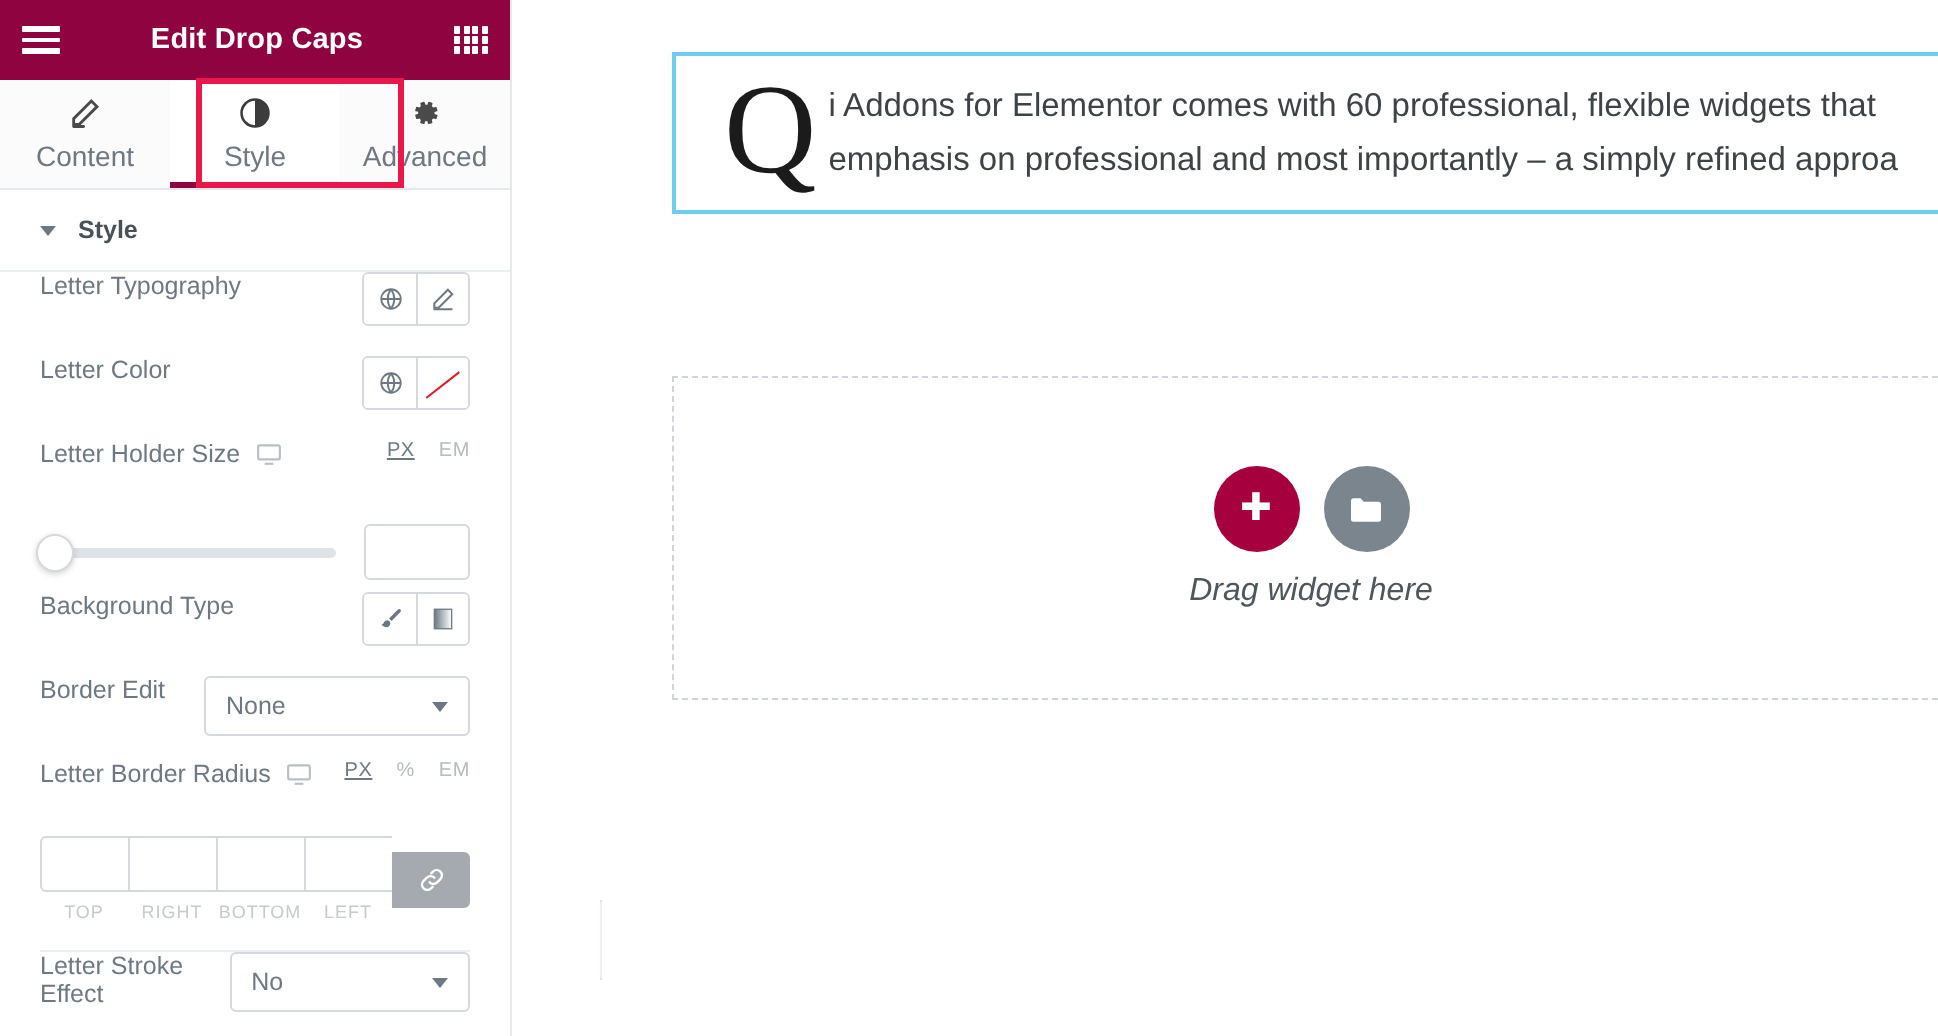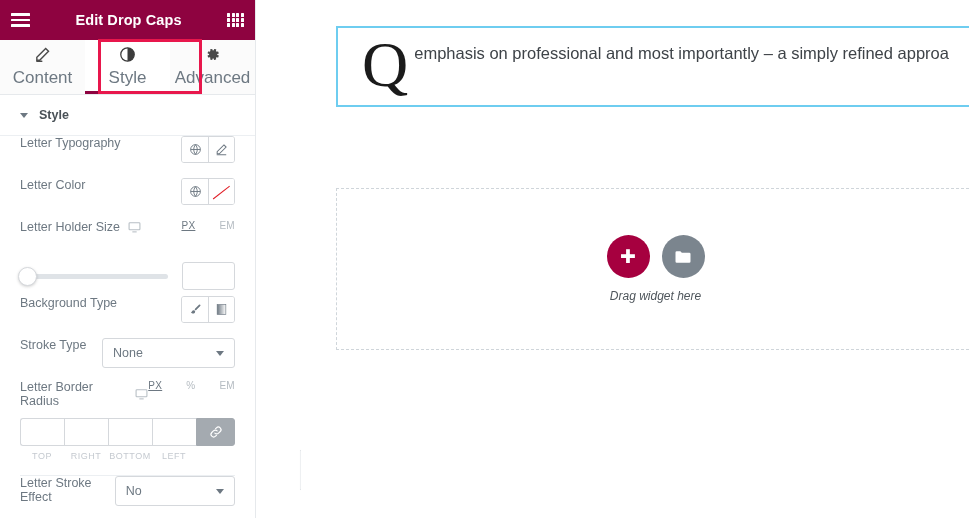--- a/index.html
+++ b/index.html
@@ -41,21 +41,21 @@
   
   .tabs {
     display: flex; height: 55px; background: #fbfbfb;
     border-bottom: 1px solid #e6e9ec; position: relative;
   }
   .tab {
     flex: 1; display: flex; flex-direction: column;
     align-items: center; justify-content: center; gap: 5px;
     cursor: pointer; position: relative; background: #fbfbfb;
   }
-  .tab .tab-label { font-size: 17px; color: #6d7882; }
+  .tab .tab-label { font-size: 14px; color: #6d7882; }
   .tab.active { background: #ffffff; }
   .tab.active::after {
     content: ""; position: absolute; left: 0; right: 0; bottom: 0;
     height: 3px; background: #8e0340;
   }
   .tab-highlight {
     position: absolute; left: 98px; top: -1px; width: 104px; height: 55px;
     border: 3px solid #e8174c; pointer-events: none; z-index: 5;
   }
   .tab-ico { width: 17px; height: 17px; display: block; color: #4a4a4a; }
@@ -92,21 +92,21 @@
 
   .swatch {
     width: 26px; height: 25px; background: #ffffff; position: relative; cursor: pointer;
   }
   .swatch::after {
     content: ""; position: absolute; left: 2px; right: 2px; top: 50%;
     height: 1.4px; background: #e01b24;
     transform: rotate(-38deg); transform-origin: center;
   }
 
-  .units { display: flex; align-items: center; gap: 24px; }
+  .units { display: flex; align-items: center; gap: 12px; }
   .unit { font-size: 10px; color: #b4bbc1; letter-spacing: .3px; cursor: pointer; }
   .unit.active { color: #6d7882; text-decoration: underline; }
 
   .slider-row { display: flex; align-items: center; gap: 14px; padding-bottom: 6px; }
   .slider { position: relative; flex: 1; height: 20px; display: flex; align-items: center; }
   .slider .track { width: 100%; height: 5px; background: #dfe3e7; border-radius: 3px; }
   .slider .thumb {
     position: absolute; left: -2px; width: 19px; height: 19px; border-radius: 50%;
     background: #ffffff; border: 1px solid #d5d8dc;
     box-shadow: 0 1px 3px rgba(0,0,0,.18); cursor: pointer;
@@ -120,21 +120,21 @@
   .select {
     width: 133px; height: 30px; border: 1px solid #d5d8dc; border-radius: 3px;
     background: #fff; display: flex; align-items: center; justify-content: space-between;
     padding: 0 10px; font-size: 12.5px; color: #6d7882; cursor: pointer;
   }
   .select .sel-caret {
     width: 0; height: 0; border-left: 4.5px solid transparent;
     border-right: 4.5px solid transparent; border-top: 5.5px solid #6d7882;
   }
 
-  .dim-row { display: flex; margin-top: 2px; }
+  .dim-row { display: flex; margin-top: 2px; align-items: center; }
   .dim-cell { flex: 1; }
   .dim-cell input {
     width: 100%; height: 28px; border: 1px solid #d5d8dc; background: #fff;
     outline: none; font-size: 12px; color: #495157; text-align: center;
     font-family: inherit; border-right: none;
   }
   .dim-cell:first-child input { border-radius: 3px 0 0 3px; }
   .dim-sub {
     display: block; text-align: center; font-size: 9px; color: #c5cad0;
     letter-spacing: .5px; margin-top: 5px;
@@ -191,21 +191,21 @@
     display: flex; flex-direction: column; align-items: center; justify-content: center;
     gap: 11px;
   }
   .dz-buttons { display: flex; gap: 12px; }
   .circ-btn {
     width: 43px; height: 43px; border-radius: 50%;
     display: flex; align-items: center; justify-content: center; cursor: pointer;
   }
   .circ-add { background: #a6003f; }
   .circ-folder { background: #7b858e; }
-  .dz-text { font-size: 12px; font-style: italic; color: #4f565c; }
+  .dz-text { font-size: 16px; font-style: italic; color: #4f565c; }
   .plus-glyph { color: #fff; font-size: 19px; line-height: 1; font-weight: 300; }
 </style>
 </head>
 <body>
 
 <div id="root">
 
   <div class="panel">
 
     <div class="panel-header">
@@ -346,21 +346,21 @@
                 <stop offset="100%" stop-color="#ffffff"></stop>
               </linearGradient>
                 </defs>
               <rect x="4" y="3" width="16" height="18" fill="url(#gd)" stroke="#6d7882" stroke-width="1.2"></rect>
             </svg>
           </div>
         </div>
       </div>
 
       <div class="row">
-        <span class="lbl">Stroke Type</span>
+        <span class="lbl">Border Edit</span>
         <div class="select">
           <span>None</span>
           <span class="sel-caret"></span>
         </div>
       </div>
 
       <div class="row" style="min-height:36px">
         <span class="lbl">
           <span>Letter Border Radius</span>
           <span class="ico-monitor">
@@ -417,20 +417,21 @@
   <div class="collapse-handle">
     <span class="chev"></span>
   </div>
 
   <div class="canvas">
 
     <div class="widget-box">
       <div class="dropcap-wrap">
         <span class="dropcap">Q</span>
         <div class="dropcap-text">
+          <p>i Addons for Elementor comes with 60 professional, flexible widgets that </p>
           <p>emphasis on professional and most importantly – a simply refined approa</p>
         </div>
       </div>
     </div>
 
     <div class="dropzone">
       <div class="dz-inner">
         <div class="dz-buttons">
           <div class="circ-btn circ-add">
             <span class="plus-glyph">✚</span>

